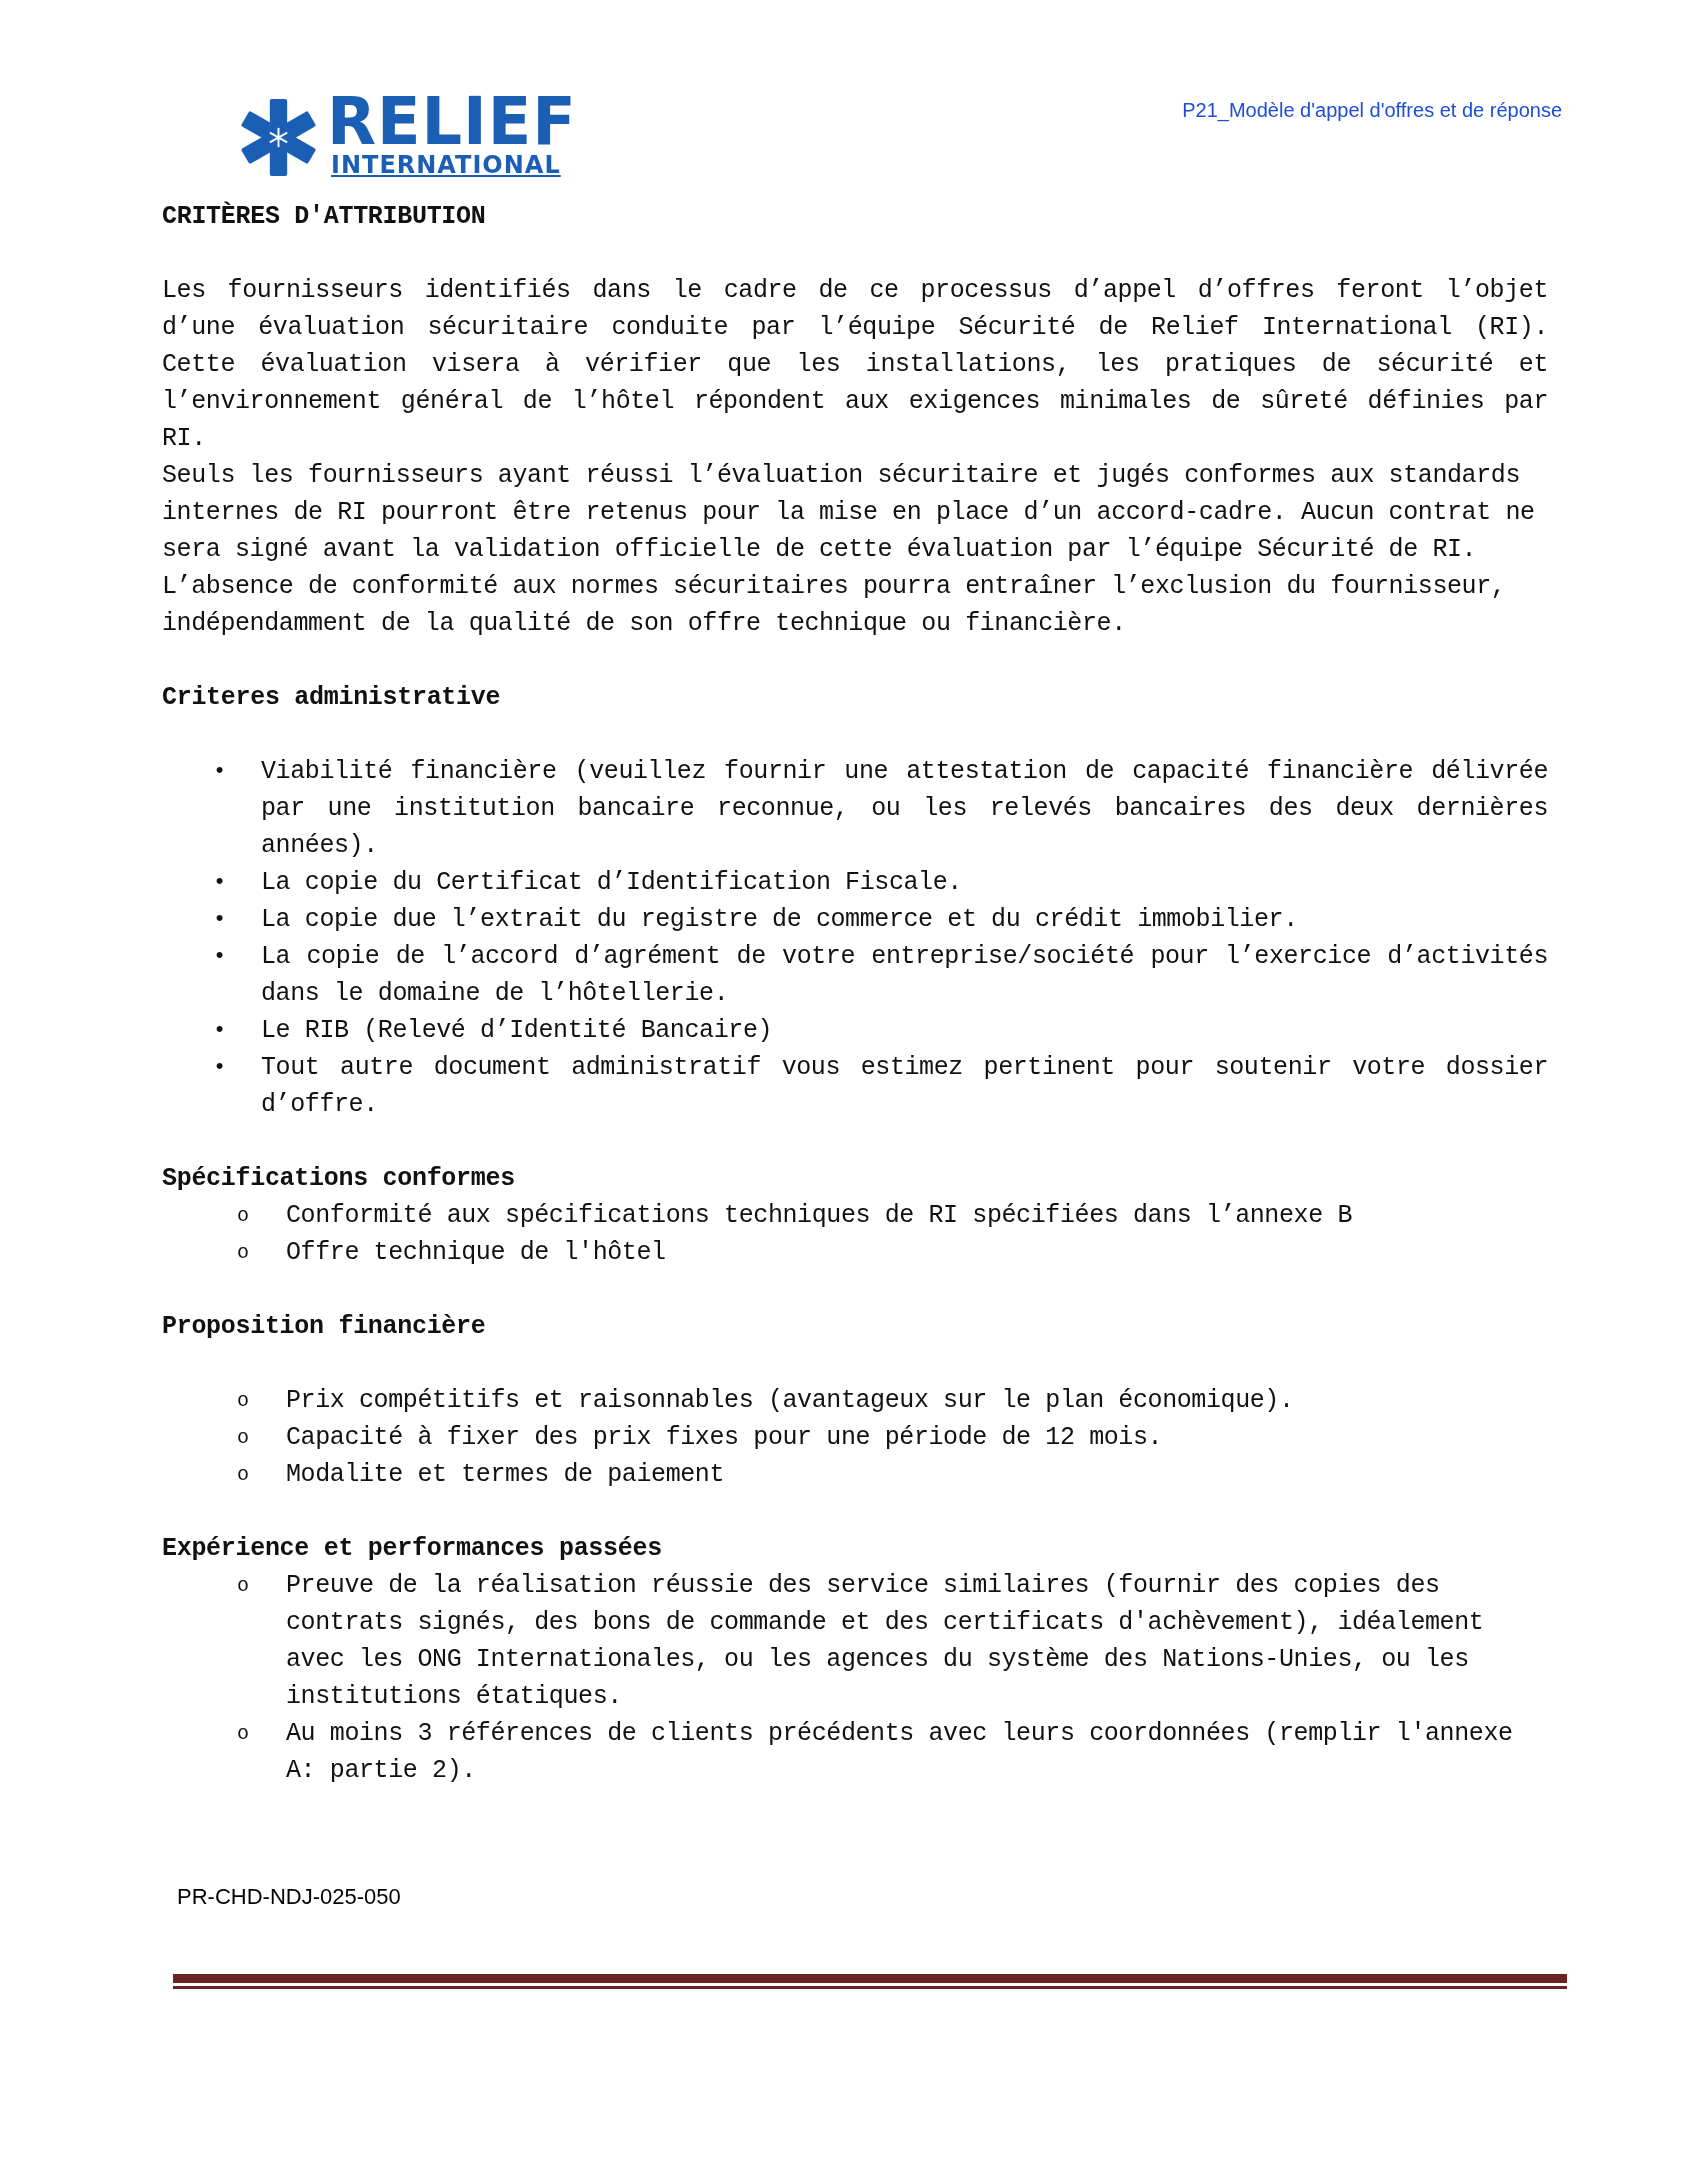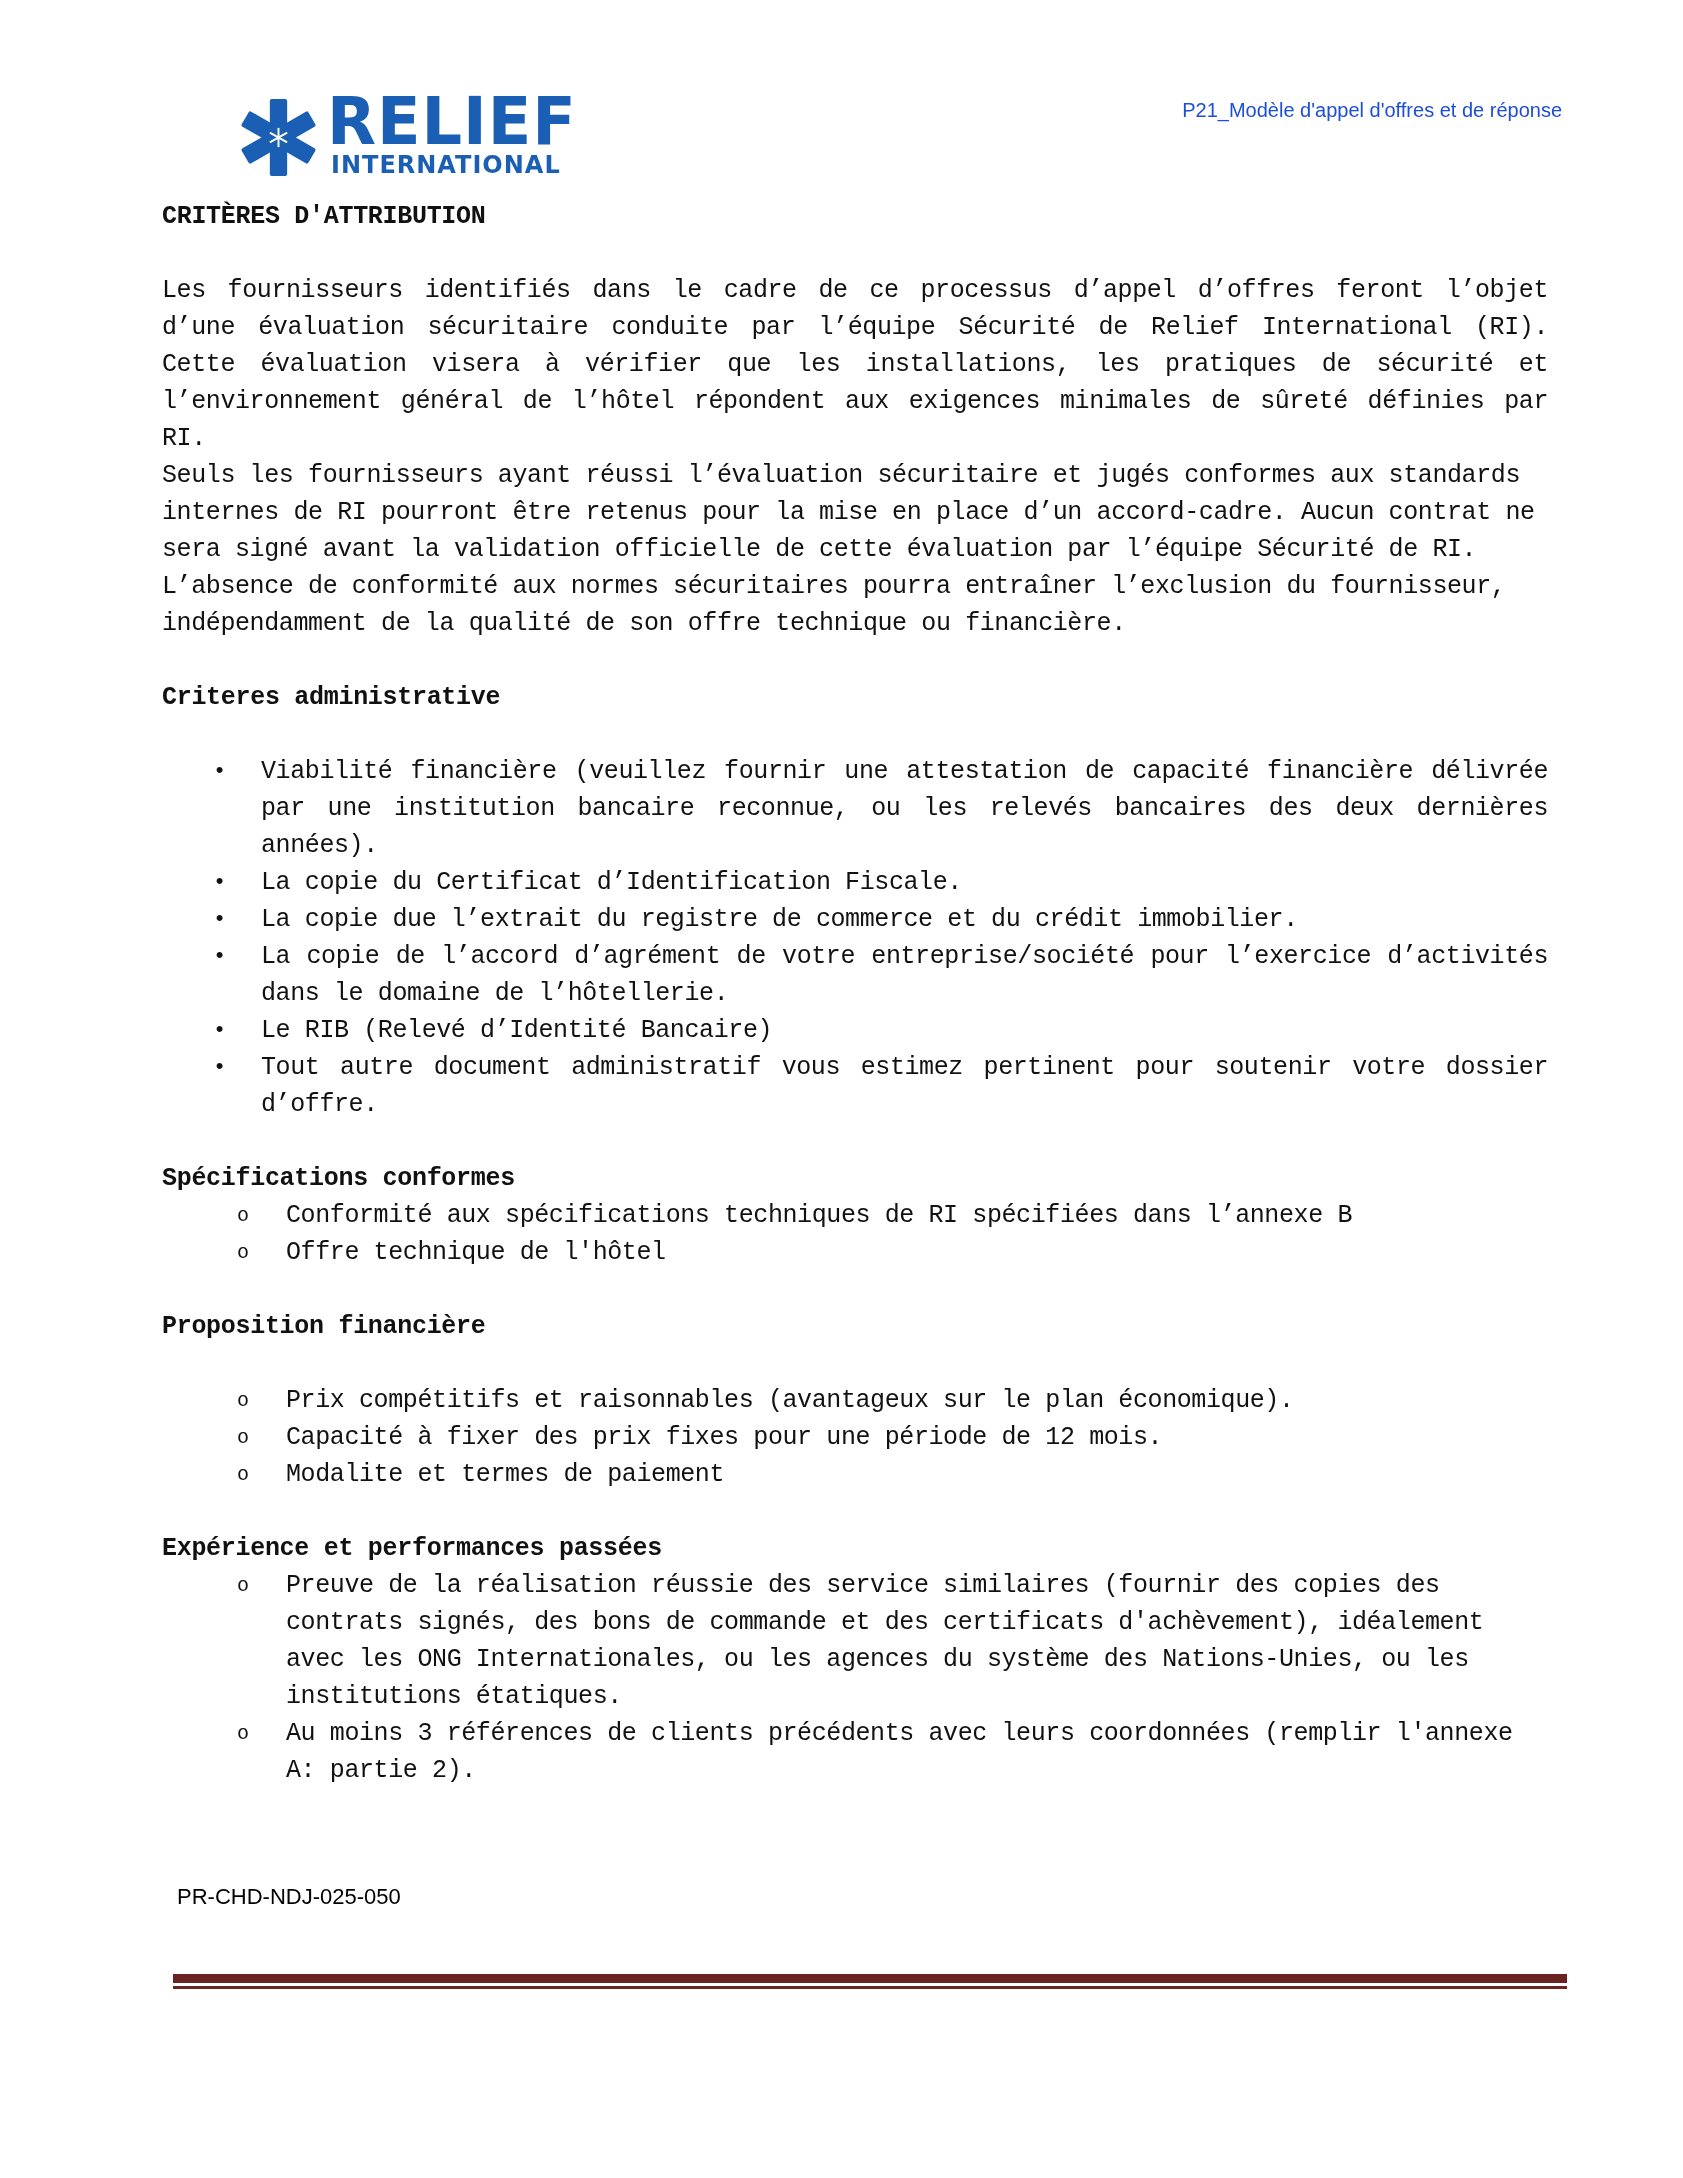--- a/index.html
+++ b/index.html
@@ -1,21 +1,21 @@
 <!DOCTYPE html>
 <html><head>
 <meta charset="utf-8">
 <style>
   html, body { margin: 0; padding: 0; background: #ffffff; }
   body { width: 1683px; height: 2178px; position: relative; overflow: hidden; font-family: "Liberation Sans", sans-serif; color: #111; }
   .page { position: absolute; left: 0; top: 0; width: 1683px; height: 2178px; margin-left: 28px; }
   .logo { position: absolute; left: 212px; top: 93px; width: 307px; height: 89px; }
   .logo .star { position: absolute; left: 0; top: 4px; width: 77px; height: 81px; }
   .logo .brand { position: absolute; left: 87px; top: -6px; font-family: "DejaVu Sans", sans-serif; font-weight: bold; font-size: 65px; color: #1a5fb4; letter-spacing: 1px; line-height: 69px; transform: scaleX(0.98); transform-origin: left; }
-  .logo .sub { position: absolute; left: 91px; top: 59px; font-family: "DejaVu Sans", sans-serif; font-weight: bold; font-size: 24px; color: #1a5fb4; letter-spacing: 1px; line-height: 26px; }
+  .logo .sub { position: absolute; left: 91px; top: 59px; font-family: "DejaVu Sans", sans-serif; font-weight: bold; font-size: 24px; color: #1a5fb4; letter-spacing: 1px; line-height: 26px; text-decoration: underline; }
   .header-right { position: absolute; right: 149px; top: 99px; font-family: "Liberation Sans", sans-serif; font-size: 20px; color: #1d4ed8; }
   .content { position: absolute; left: 134px; top: 198px; width: 1386px; font-family: Liberation Mono, monospace; font-size: 25px; line-height: 37px; }
   .title { font-weight: bold; margin: 0 0 37px 0; font-size: 25px; letter-spacing: -0.3px; }
   .para { margin: 0; text-align: justify; letter-spacing: -0.4px; }
   .para.nojust { text-align: left; }
   .h { font-weight: bold; margin: 37px 0 0 0; letter-spacing: -0.3px; }
   .spacer { height: 37px; }
   ul.dots { list-style: none; margin: 0; padding: 0; }
   ul.dots li { position: relative; padding-left: 99px; text-align: justify; letter-spacing: -0.4px; }
   ul.dots li .bullet { position: absolute; left: 51px; top: 0; font-size: 22px; }

